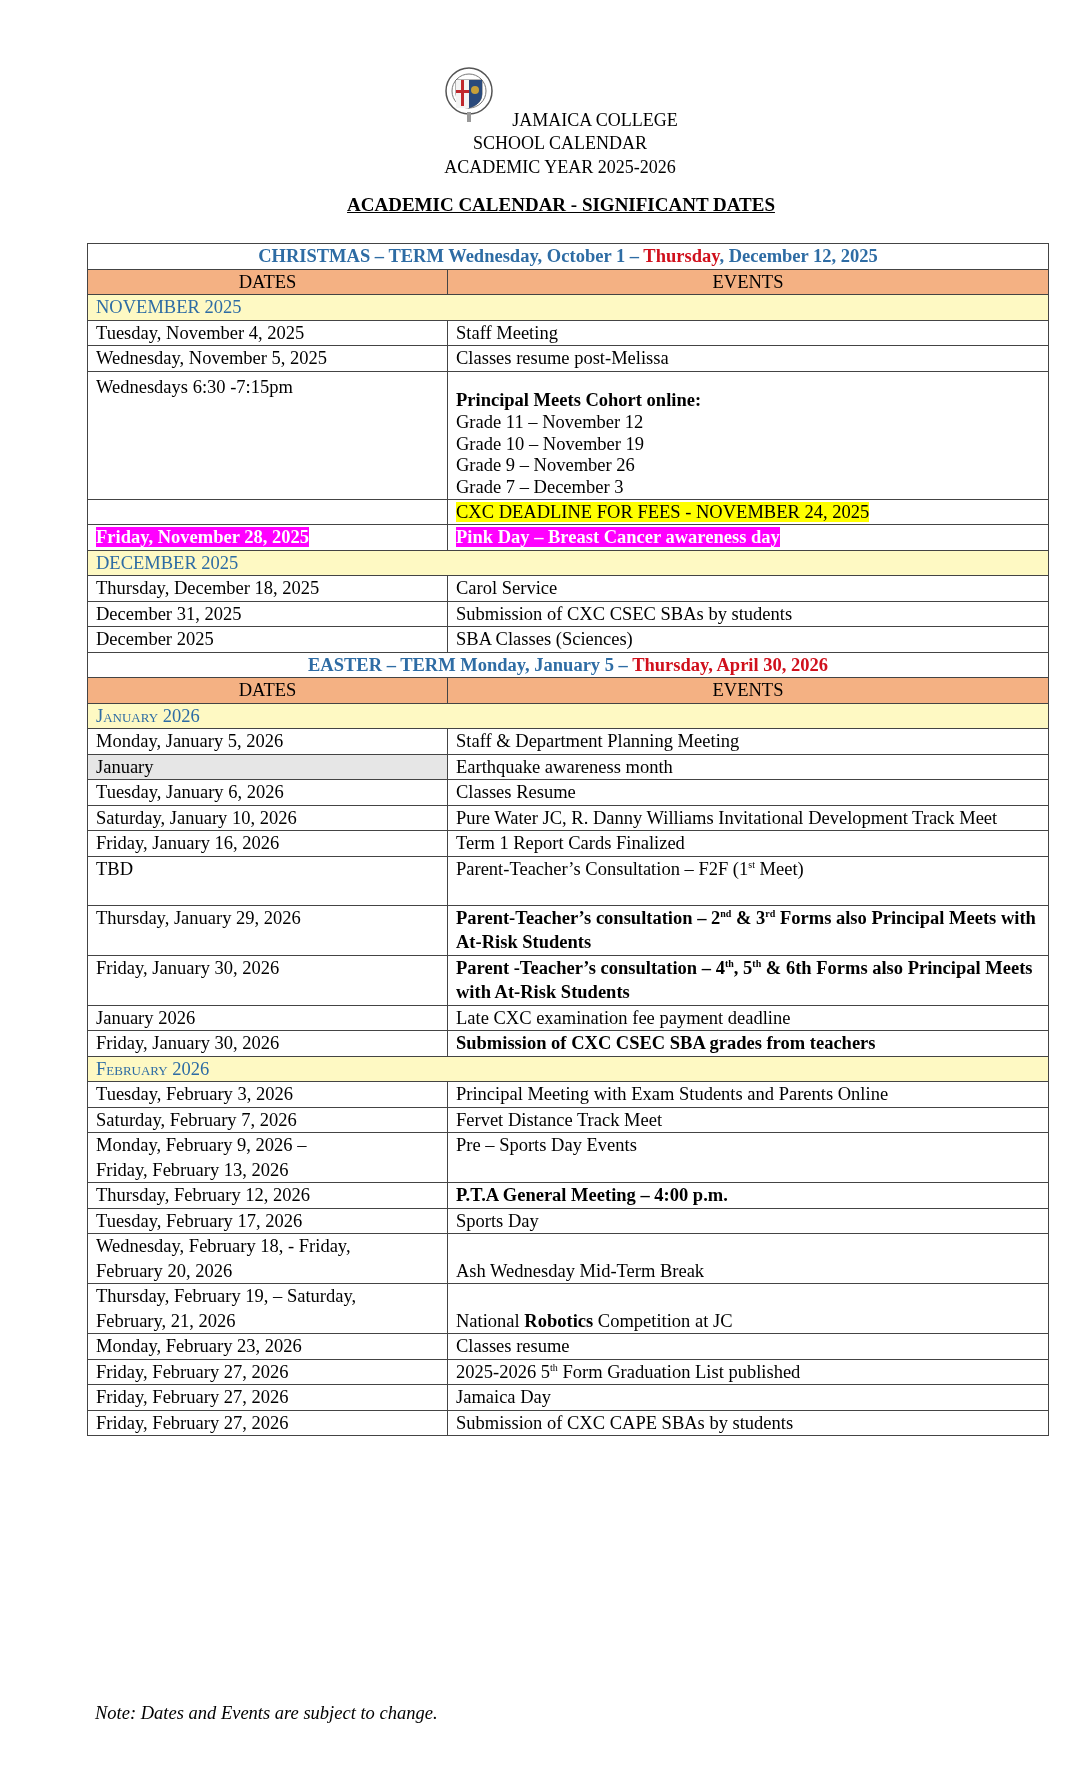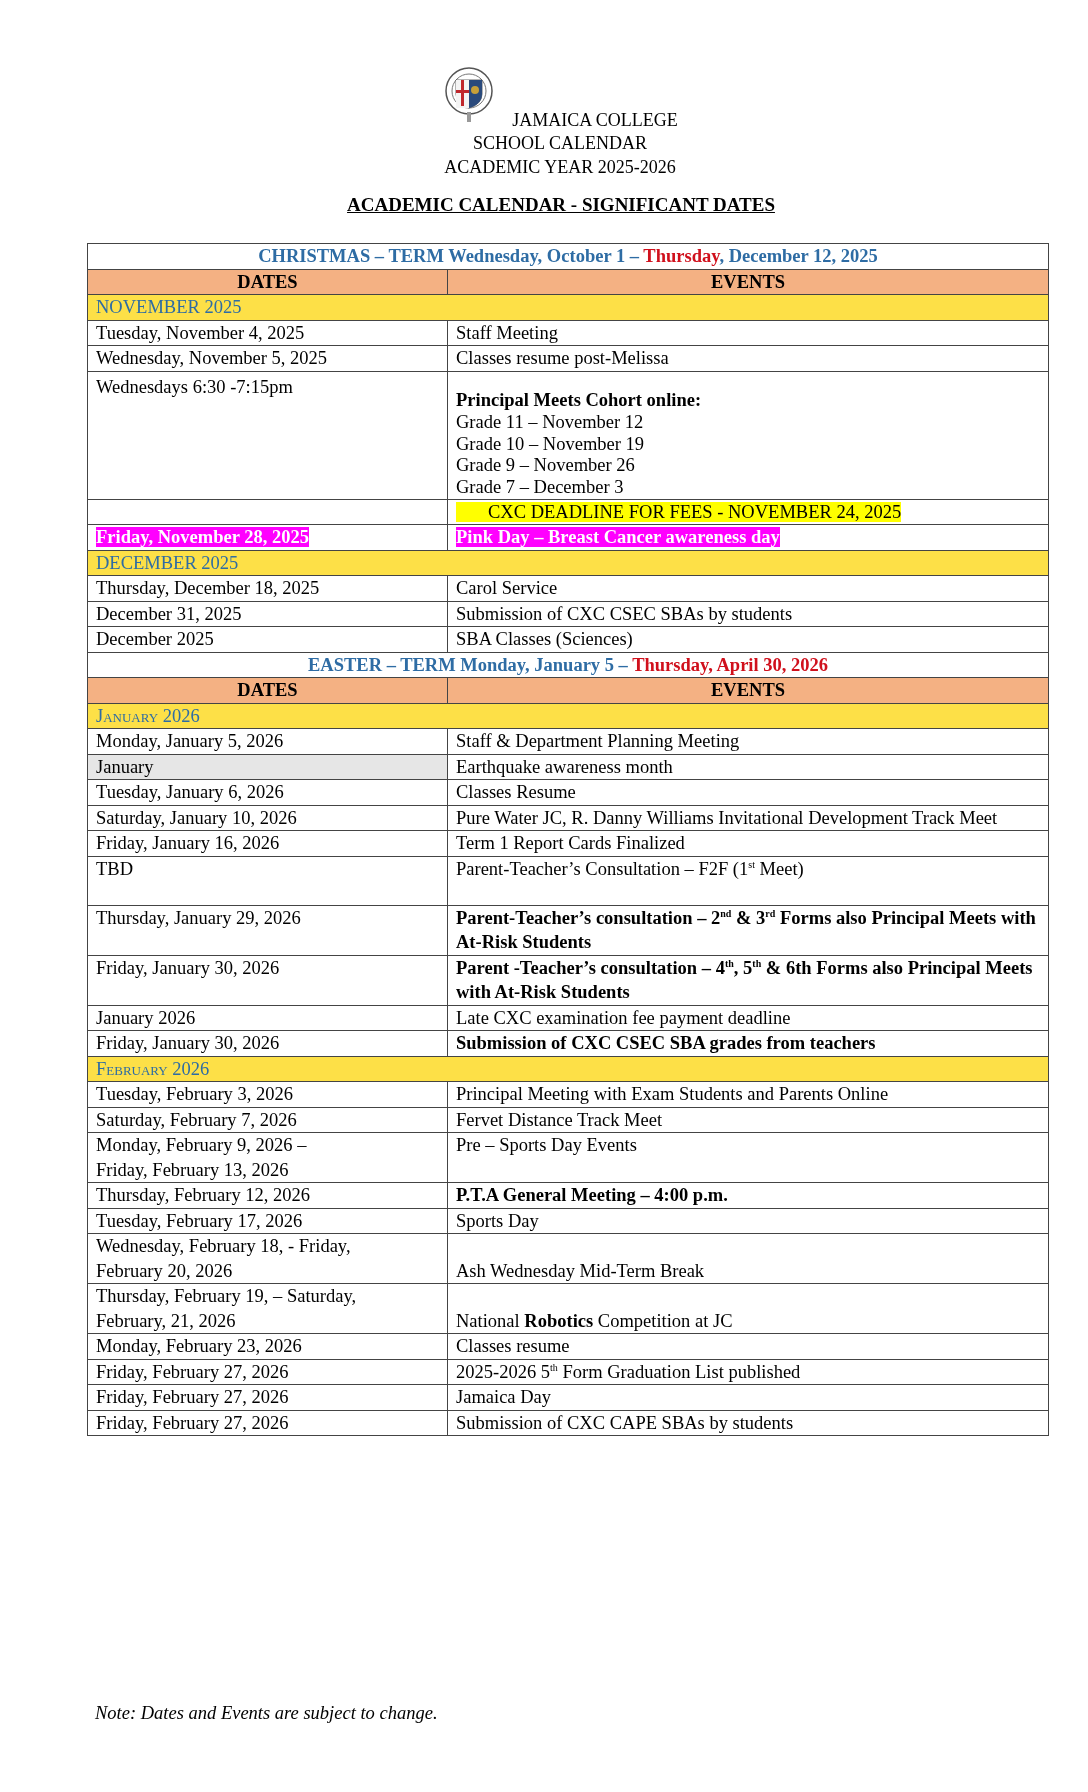--- a/index.html
+++ b/index.html
@@ -10,27 +10,27 @@
   .school-name.l2 { top: 133px; }
   .school-name.l3 { top: 157px; }
   .doc-title { position: absolute; top: 194px; left: 0; width: 1122px; text-align: center; font-size: 19px; font-weight: bold; text-decoration: underline; }
 
   table.cal { position: absolute; left: 87px; top: 243px; width: 961px; border-collapse: collapse; table-layout: fixed; }
   table.cal td { border: 1.3px solid #444; padding: 0 8px; font-size: 18.5px; line-height: 24.5px; vertical-align: top; }
   table.cal col.c1 { width: 360px; }
   table.cal col.c2 { width: 601px; }
   .term-row td { text-align: center; font-weight: bold; color: #2e6ca4; font-size: 19.5px; line-height: 24px; border-top: 1.6px solid #222; }
   .term-row .red { color: #d0101c; }
-  .colhead td { background: #f4b183; text-align: center; font-weight: bold; font-size: 15px; line-height: 20px; }
-  .month-row td { background: #fde047; color: #2e6ca4; font-size: 16.5px; line-height: 25px; }
+  .colhead td { background: #f4b183; text-align: center; font-weight: normal; font-size: 15px; line-height: 20px; }
+  .month-row td { background: #fef9c3; color: #2e6ca4; font-size: 16.5px; line-height: 25px; }
   .month-row .sc { font-variant: small-caps; }
   .grey { background: #e6e6e6; }
   .bold { font-weight: bold; }
   .small td { font-size: 16px; line-height: 22.5px; }
-  .hl-yellow { background: #ffff00; padding-left: 32px; }
+  .hl-yellow { background: #ffff00; }
   .hl-pink { background: #ff00ff; color: #ffffff; font-weight: bold; }
   sup { font-size: 10px; line-height: 0; vertical-align: super; }
   .vb { vertical-align: bottom !important; }
   .note { position: absolute; left: 95px; top: 1703px; font-style: italic; font-size: 18.5px; text-align: right; }
   .block { display: block; }
 </style>
 </head>
 <body>
 
 <div class="logo">

